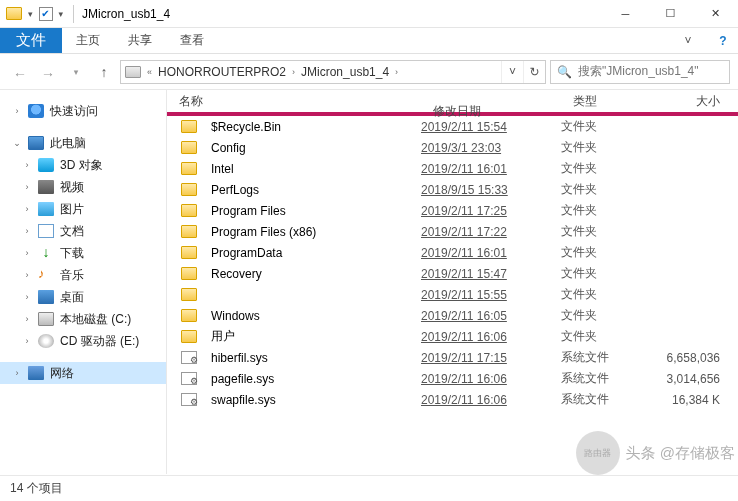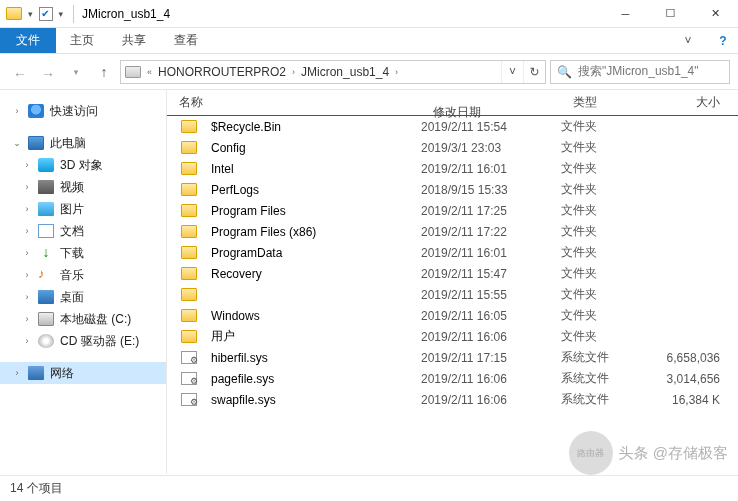--- a/index.html
+++ b/index.html
@@ -11,21 +11,21 @@
 .titlebar .qat .folder-ic { width: 16px; height: 13px; background: linear-gradient(#ffe9a6,#f7ca4d); border: 1px solid #d9a400; border-radius: 1px; }
 .titlebar .qat .check { width: 14px; height: 14px; border: 1px solid #888; display: flex; align-items: center; justify-content: center; color: #0066cc; font-size: 10px; }
 .titlebar .qat .chev { font-size: 9px; color: #555; }
 .titlebar .sep { width: 1px; height: 18px; background: #ccc; margin: 0 4px; }
 .titlebar .title { flex: 1; padding-left: 4px; color: #000; }
 .titlebar .winctrl { display: flex; }
 .titlebar .winctrl div { width: 45px; height: 28px; display: flex; align-items: center; justify-content: center; font-size: 11px; color: #333; }
 
 
 .ribbon { height: 26px; display: flex; align-items: stretch; border-bottom: 1px solid #e1e1e1; }
-.ribbon .file-tab { background: #1979ca; color: #fff; padding: 0 16px; display: flex; align-items: center; font-size: 12px; }
+.ribbon .file-tab { background: #1979ca; color: #fff; padding: 0 16px; display: flex; align-items: center; font-size: 15px; }
 .ribbon .tab { padding: 0 14px; display: flex; align-items: center; color: #444; }
 .ribbon .spacer { flex: 1; }
 .ribbon .ribbon-toggle { width: 40px; display: flex; align-items: center; justify-content: center; color: #555; }
 .ribbon .help { width: 30px; display: flex; align-items: center; justify-content: center; color: #1979ca; font-weight: bold; }
 
 
 .navrow { height: 36px; display: flex; align-items: center; padding: 4px 8px; gap: 4px; border-bottom: 1px solid #e8e8e8; }
 .navrow .navbtn { width: 24px; height: 24px; display: flex; align-items: center; justify-content: center; color: #999; border-radius: 2px; font-size: 14px; }
 .navrow .navbtn.enabled { color: #555; }
 .navrow .address { flex: 1; height: 24px; border: 1px solid #ccc; display: flex; align-items: center; background: #fff; }
@@ -56,41 +56,41 @@
 .ic-dl { color: #0a8a0a; font-size: 14px; line-height: 12px; text-align:center; }
 .ic-music { color: #e07000; font-size: 13px; line-height: 12px; }
 .ic-desk { background: linear-gradient(#5aa0e0,#2a6db0); border-radius: 1px; }
 .ic-drive { background: linear-gradient(#eee,#bbb); border: 1px solid #888; border-radius: 1px; }
 .ic-cd { background: radial-gradient(circle,#fff 20%,#ccc 60%,#888); border-radius: 50%; }
 .ic-net { background: linear-gradient(#6aa0e0,#2a6db0); border-radius: 1px; }
 .ic-sys { background: #fff; border: 1px solid #999; position: relative; }
 .ic-sys::after { content: "⚙"; position: absolute; right: -2px; bottom: -2px; font-size: 9px; color: #555; }
 
 .filepane { flex: 1; display: flex; flex-direction: column; }
-.colhead { display: flex; height: 26px; align-items: center; border-bottom: 1px solid #be185d; color: #444; }
+.colhead { display: flex; height: 26px; align-items: center; border-bottom: 4px solid #be185d; color: #444; }
 .colhead div { padding-left: 12px; }
 .col-name { width: 254px; }
 .col-date { width: 140px; margin-top: 20px; }
 .col-type { width: 90px; }
 .col-size { flex: 1; text-align: right; padding-right: 18px !important; }
 
 .filelist { flex: 1; overflow: hidden; }
 .row { display: flex; height: 21px; align-items: center; }
 .row .c-name { width: 254px; display: flex; align-items: center; gap: 14px; padding-left: 14px; }
-.row .c-date { width: 140px; color: #555; }
+.row .c-date { width: 140px; color: #555; text-decoration: underline; }
 .row .c-type { width: 90px; color: #555; }
 .row .c-size { flex: 1; text-align: right; padding-right: 18px; color: #555; }
 .row .fic { width: 16px; height: 13px; flex-shrink: 0; }
 
 
 .status { position: absolute; bottom: 0; left: 0; right: 0; height: 26px; display: flex; align-items: center; padding: 0 10px; border-top: 1px solid #e8e8e8; background: #fff; }
 .status .count { color: #444; }
 
 
-.watermark { position: absolute; right: 10px; bottom: 26px; display: flex; align-items: center; gap: 6px; opacity: 0.5; pointer-events:none; }
+.watermark { position: absolute; right: 3px; bottom: 26px; display: flex; align-items: center; gap: 6px; opacity: 0.5; pointer-events:none; }
 .watermark .logo { width: 44px; height: 44px; border-radius: 50%; background: #bbb; display:flex; align-items:center; justify-content:center; color:#555; font-size:9px; }
 .watermark .txt { font-size: 15px; color: #666; }
 </style>
 </head>
 <body>
 
 <div class="titlebar">
   <div class="qat">
     <div class="folder-ic"></div>
     <div class="chev">▾</div>

